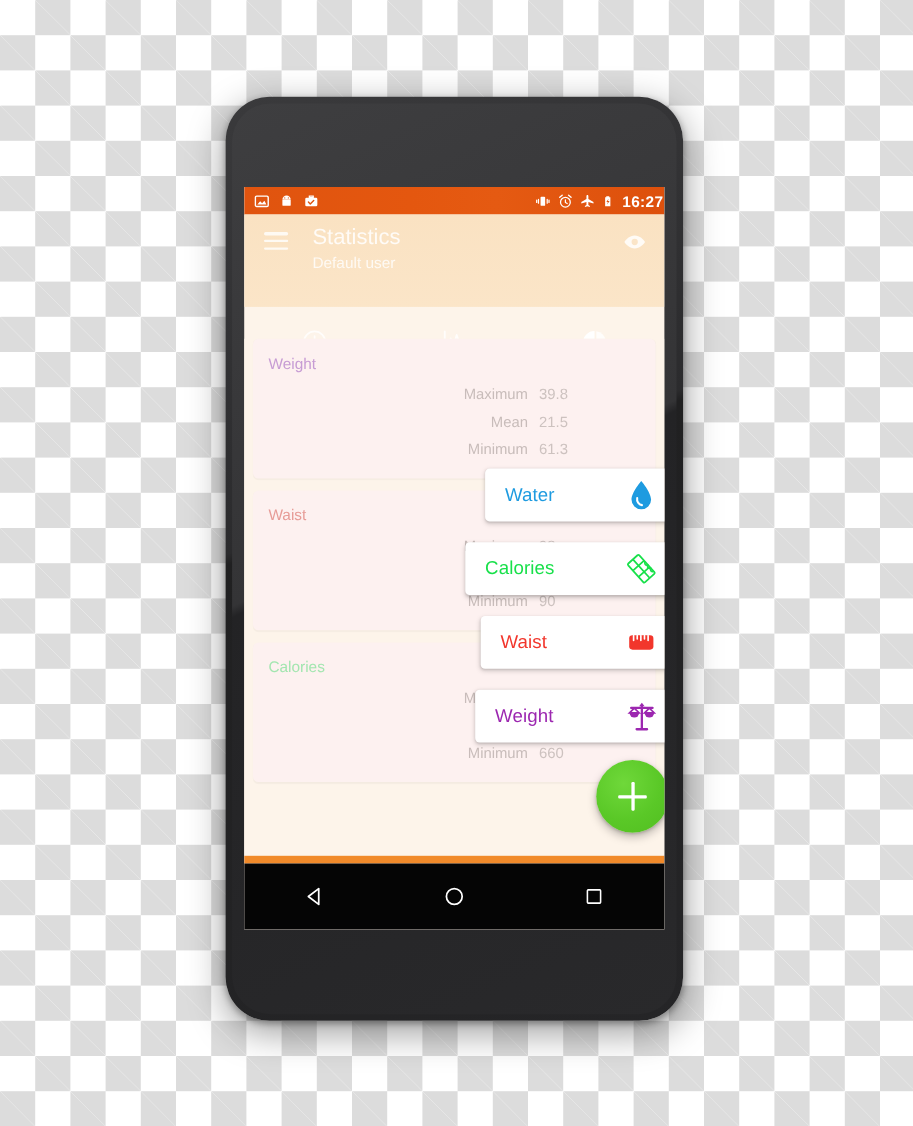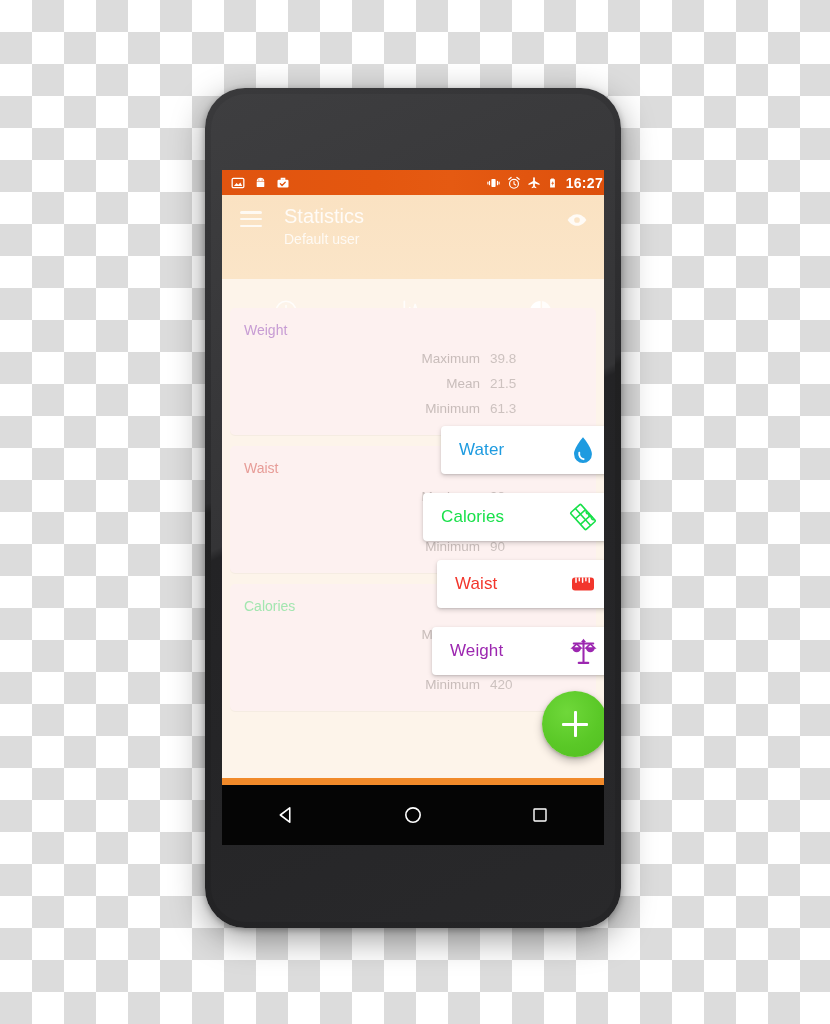--- a/index.html
+++ b/index.html
@@ -279,21 +279,21 @@
       <div class="row">
         <div class="row-label">Maximum</div>
         <div class="row-value">1200</div>
       </div>
       <div class="row">
         <div class="row-label">Mean</div>
         <div class="row-value">472</div>
       </div>
       <div class="row">
         <div class="row-label">Minimum</div>
-        <div class="row-value">420</div>
+        <div class="row-value">660</div>
       </div>
     </div>
   </div>
 
   <div class="speeddial">
 
     <div class="sd-item sd-water">
       <span class="sd-label" style="color:#1e9be0">Water</span>
       <span class="sd-icon">
         <svg width="26" height="29" viewBox="0 0 24 28">

